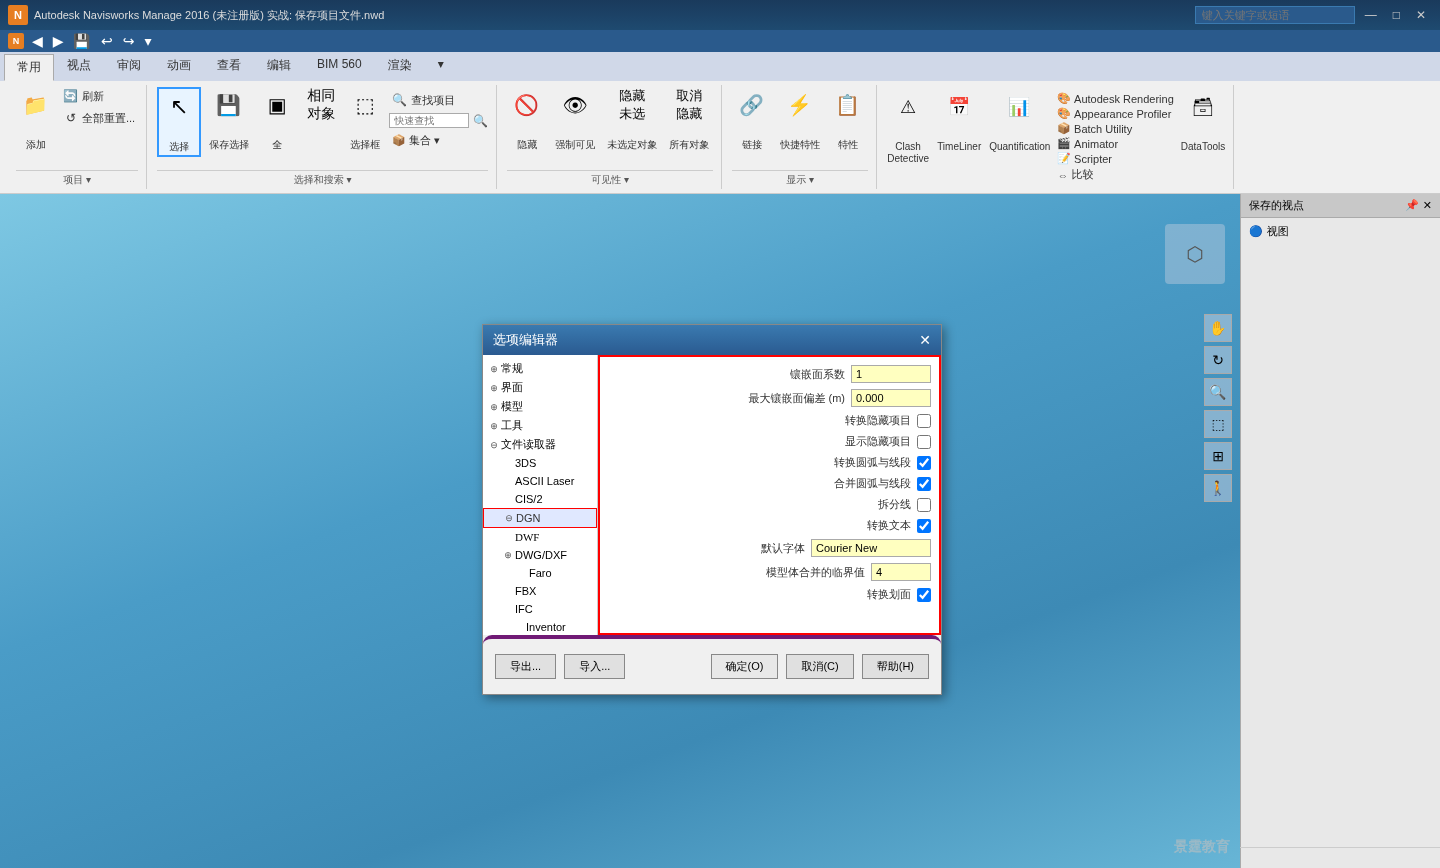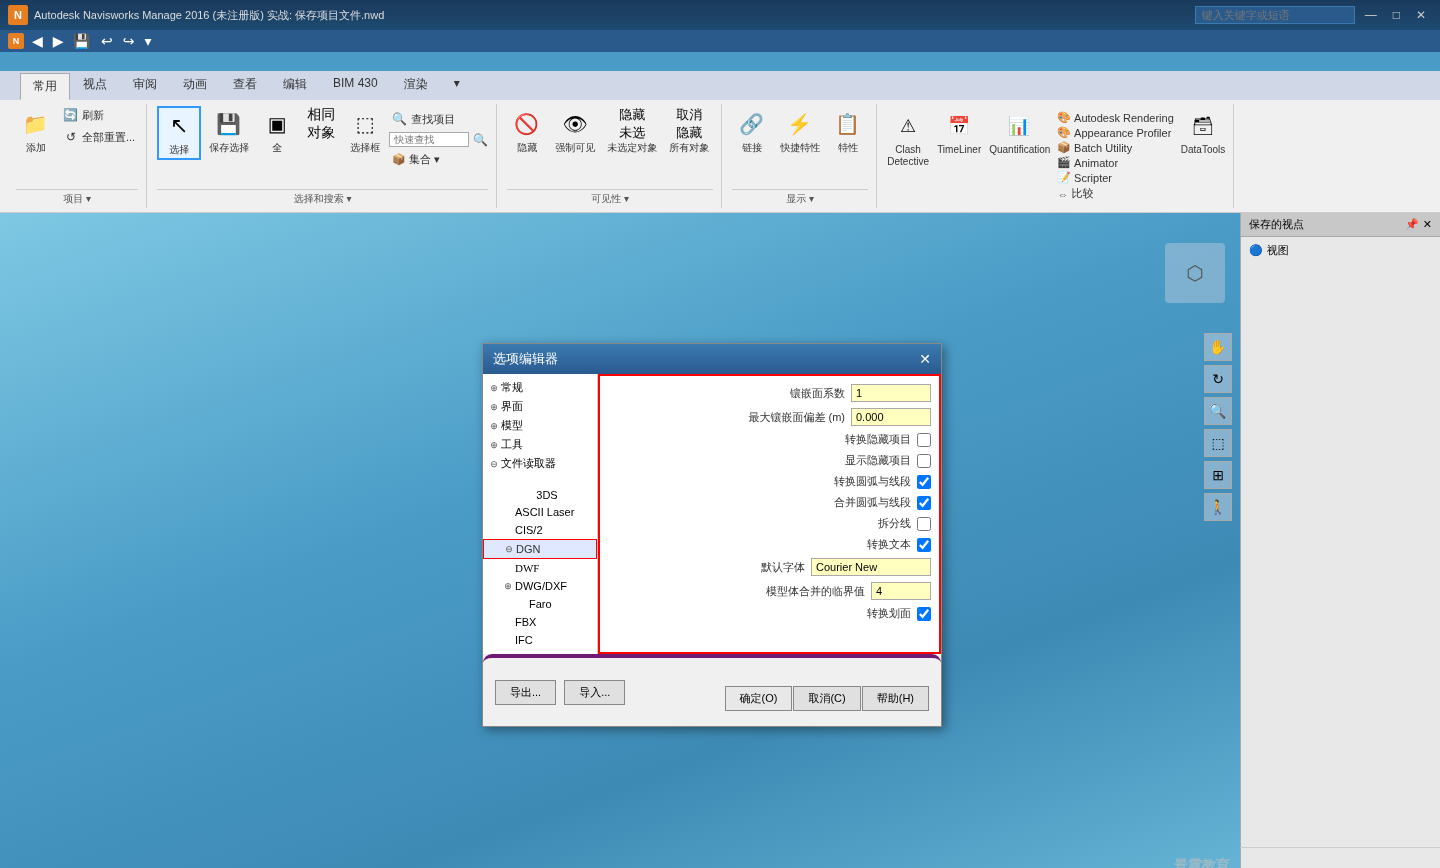--- a/index.html
+++ b/index.html
@@ -16,30 +16,30 @@
       color: white;
     }
     .title-bar-left { display: flex; align-items: center; gap: 6px; }
     .title-bar-logo { width: 20px; height: 20px; background: #e67e22; border-radius: 2px; display: flex; align-items: center; justify-content: center; color: white; font-weight: bold; font-size: 11px; }
     .title-bar-right { display: flex; align-items: center; gap: 4px; }
     .title-btn { background: none; border: none; color: #ccc; font-size: 12px; padding: 2px 6px; cursor: pointer; }
     .search-box { background: #2a5a8c; border: 1px solid #3a7ab0; color: #ccc; font-size: 11px; padding: 2px 20px 2px 6px; width: 160px; }
 
     
     .ribbon { background: #f0f0f0; border-bottom: 1px solid #ccc; }
-    .ribbon-tabs { background: #d0d8e8; display: flex; padding: 0 20px; margin-top: 19px; }
+    .ribbon-tabs { background: #d0d8e8; display: flex; padding: 0 4px; }
     .ribbon-tab { padding: 4px 12px; font-size: 12px; cursor: pointer; color: #333; border: 1px solid transparent; }
     .ribbon-tab.active { background: #f0f0f0; border-color: #aaa #aaa #f0f0f0 #aaa; margin-top: 2px; }
     .ribbon-content { display: flex; align-items: stretch; padding: 4px 8px; gap: 2px; min-height: 90px; }
     .ribbon-group { display: flex; flex-direction: column; align-items: center; border-right: 1px solid #ccc; padding: 2px 8px; min-width: 60px; }
     .ribbon-group-items { display: flex; flex-direction: row; align-items: flex-start; gap: 4px; flex: 1; }
     .ribbon-group-label { font-size: 10px; color: #555; margin-top: 2px; border-top: 1px solid #ccc; width: 100%; text-align: center; padding-top: 2px; }
     .ribbon-btn { display: flex; flex-direction: column; align-items: center; cursor: pointer; padding: 2px 4px; min-width: 40px; }
     .ribbon-icon { width: 32px; height: 32px; display: flex; align-items: center; justify-content: center; font-size: 20px; }
-    .ribbon-label { font-size: 10px; color: #333; text-align: center; line-height: 1.2; margin-top: 2px; }
+    .ribbon-label { font-size: 10px; color: #333; text-align: center; line-height: 1.2; margin-top: 18px; }
     .ribbon-small-btn { display: flex; flex-direction: row; align-items: center; gap: 3px; cursor: pointer; padding: 1px 3px; font-size: 11px; color: #333; }
     .ribbon-small-icon { width: 16px; height: 16px; display: flex; align-items: center; justify-content: center; font-size: 12px; }
 
     .quick-access { background: #2a5a8c; display: flex; align-items: center; height: 22px; padding: 0 8px; gap: 6px; }
     .qa-btn { color: white; font-size: 14px; cursor: pointer; padding: 0 2px; }
     .viewport { flex: 1; background: linear-gradient(135deg, #5aa8d0 0%, #3d8ab5 50%, #6ab8d8 100%); position: relative; }
 
     
     .right-panel { width: 200px; background: #e8e8e8; border-left: 1px solid #aaa; display: flex; flex-direction: column; }
     .right-panel-header { background: #c8c8c8; padding: 4px 8px; font-size: 11px; display: flex; align-items: center; justify-content: space-between; border-bottom: 1px solid #aaa; }
@@ -56,21 +56,21 @@
     .tree-item { display: flex; align-items: center; padding: 2px 4px; font-size: 11px; cursor: pointer; white-space: nowrap; }
     .tree-item.selected-red { background: white; color: #333; border: 1px solid red; }
     .tree-expander { width: 14px; height: 14px; display: flex; align-items: center; justify-content: center; font-size: 9px; color: #555; }
     .dialog-settings { flex: 1; padding: 8px; overflow-y: auto; background: white; border: 2px solid red; }
     .setting-row { display: flex; align-items: center; margin-bottom: 6px; justify-content: flex-end; }
     .setting-label { font-size: 11px; color: #333; text-align: right; margin-right: 6px; flex-shrink: 0; }
     .setting-input { border: 1px solid #aaa; padding: 2px 4px; font-size: 11px; background: #ffffc0; width: 80px; }
     .setting-checkbox { width: 14px; height: 14px; cursor: pointer; }
     .dialog-footer { padding: 15px 12px; display: flex; align-items: center; justify-content: space-between; border-top: 4px solid #701a75; background: #f0f0f0; border-radius: 9px; }
     .dialog-footer-left { display: flex; gap: 8px; }
-    .dialog-footer-right { display: flex; gap: 1px; margin-top: 13px; }
+    .dialog-footer-right { display: flex; gap: 8px; }
     .dialog-btn { padding: 4px 14px; font-size: 11px; cursor: pointer; border: 1px solid #888; background: #e0e0e0; }
     .dialog-btn.primary { background: #e0e0e0; }
 
     .watermark { position: absolute; bottom: 30px; right: 10px; opacity: 0.6; font-size: 14px; color: #c0c0c0; font-weight: bold; }
 
     
     .dialog-tree::-webkit-scrollbar { width: 8px; }
     .dialog-tree::-webkit-scrollbar-track { background: #f0f0f0; }
     .dialog-tree::-webkit-scrollbar-thumb { background: #aaa; }
     .dialog-settings::-webkit-scrollbar { width: 8px; }
@@ -104,21 +104,21 @@
 </div>
 
 <div class="ribbon">
   <div class="ribbon-tabs">
     <div class="ribbon-tab active">常用</div>
     <div class="ribbon-tab">视点</div>
     <div class="ribbon-tab">审阅</div>
     <div class="ribbon-tab">动画</div>
     <div class="ribbon-tab">查看</div>
     <div class="ribbon-tab">编辑</div>
-    <div class="ribbon-tab">BIM 430</div>
+    <div class="ribbon-tab">BIM 560</div>
     <div class="ribbon-tab">渲染</div>
     <div class="ribbon-tab">▾</div>
   </div>
   <div class="ribbon-content">
 
     <div class="ribbon-group">
       <div class="ribbon-group-items">
         <div class="ribbon-btn">
           <div class="ribbon-icon">📁</div>
           <div class="ribbon-label">添加</div>
@@ -311,21 +311,21 @@
               <span>模型</span>
             </div>
             <div class="tree-item">
               <span class="tree-expander">⊕</span>
               <span>工具</span>
             </div>
             <div class="tree-item">
               <span class="tree-expander">⊖</span>
               <span>文件读取器</span>
             </div>
-            <div class="tree-item" style="padding-left:18px;flex-direction:column;">
+            <div class="tree-item" style="padding-left:18px;">
               <span class="tree-expander"></span>
               <span>3DS</span>
             </div>
             <div class="tree-item" style="padding-left:18px;">
               <span class="tree-expander"></span>
               <span>ASCII Laser</span>
             </div>
             <div class="tree-item" style="padding-left:18px;">
               <span class="tree-expander"></span>
               <span>CIS/2</span>

